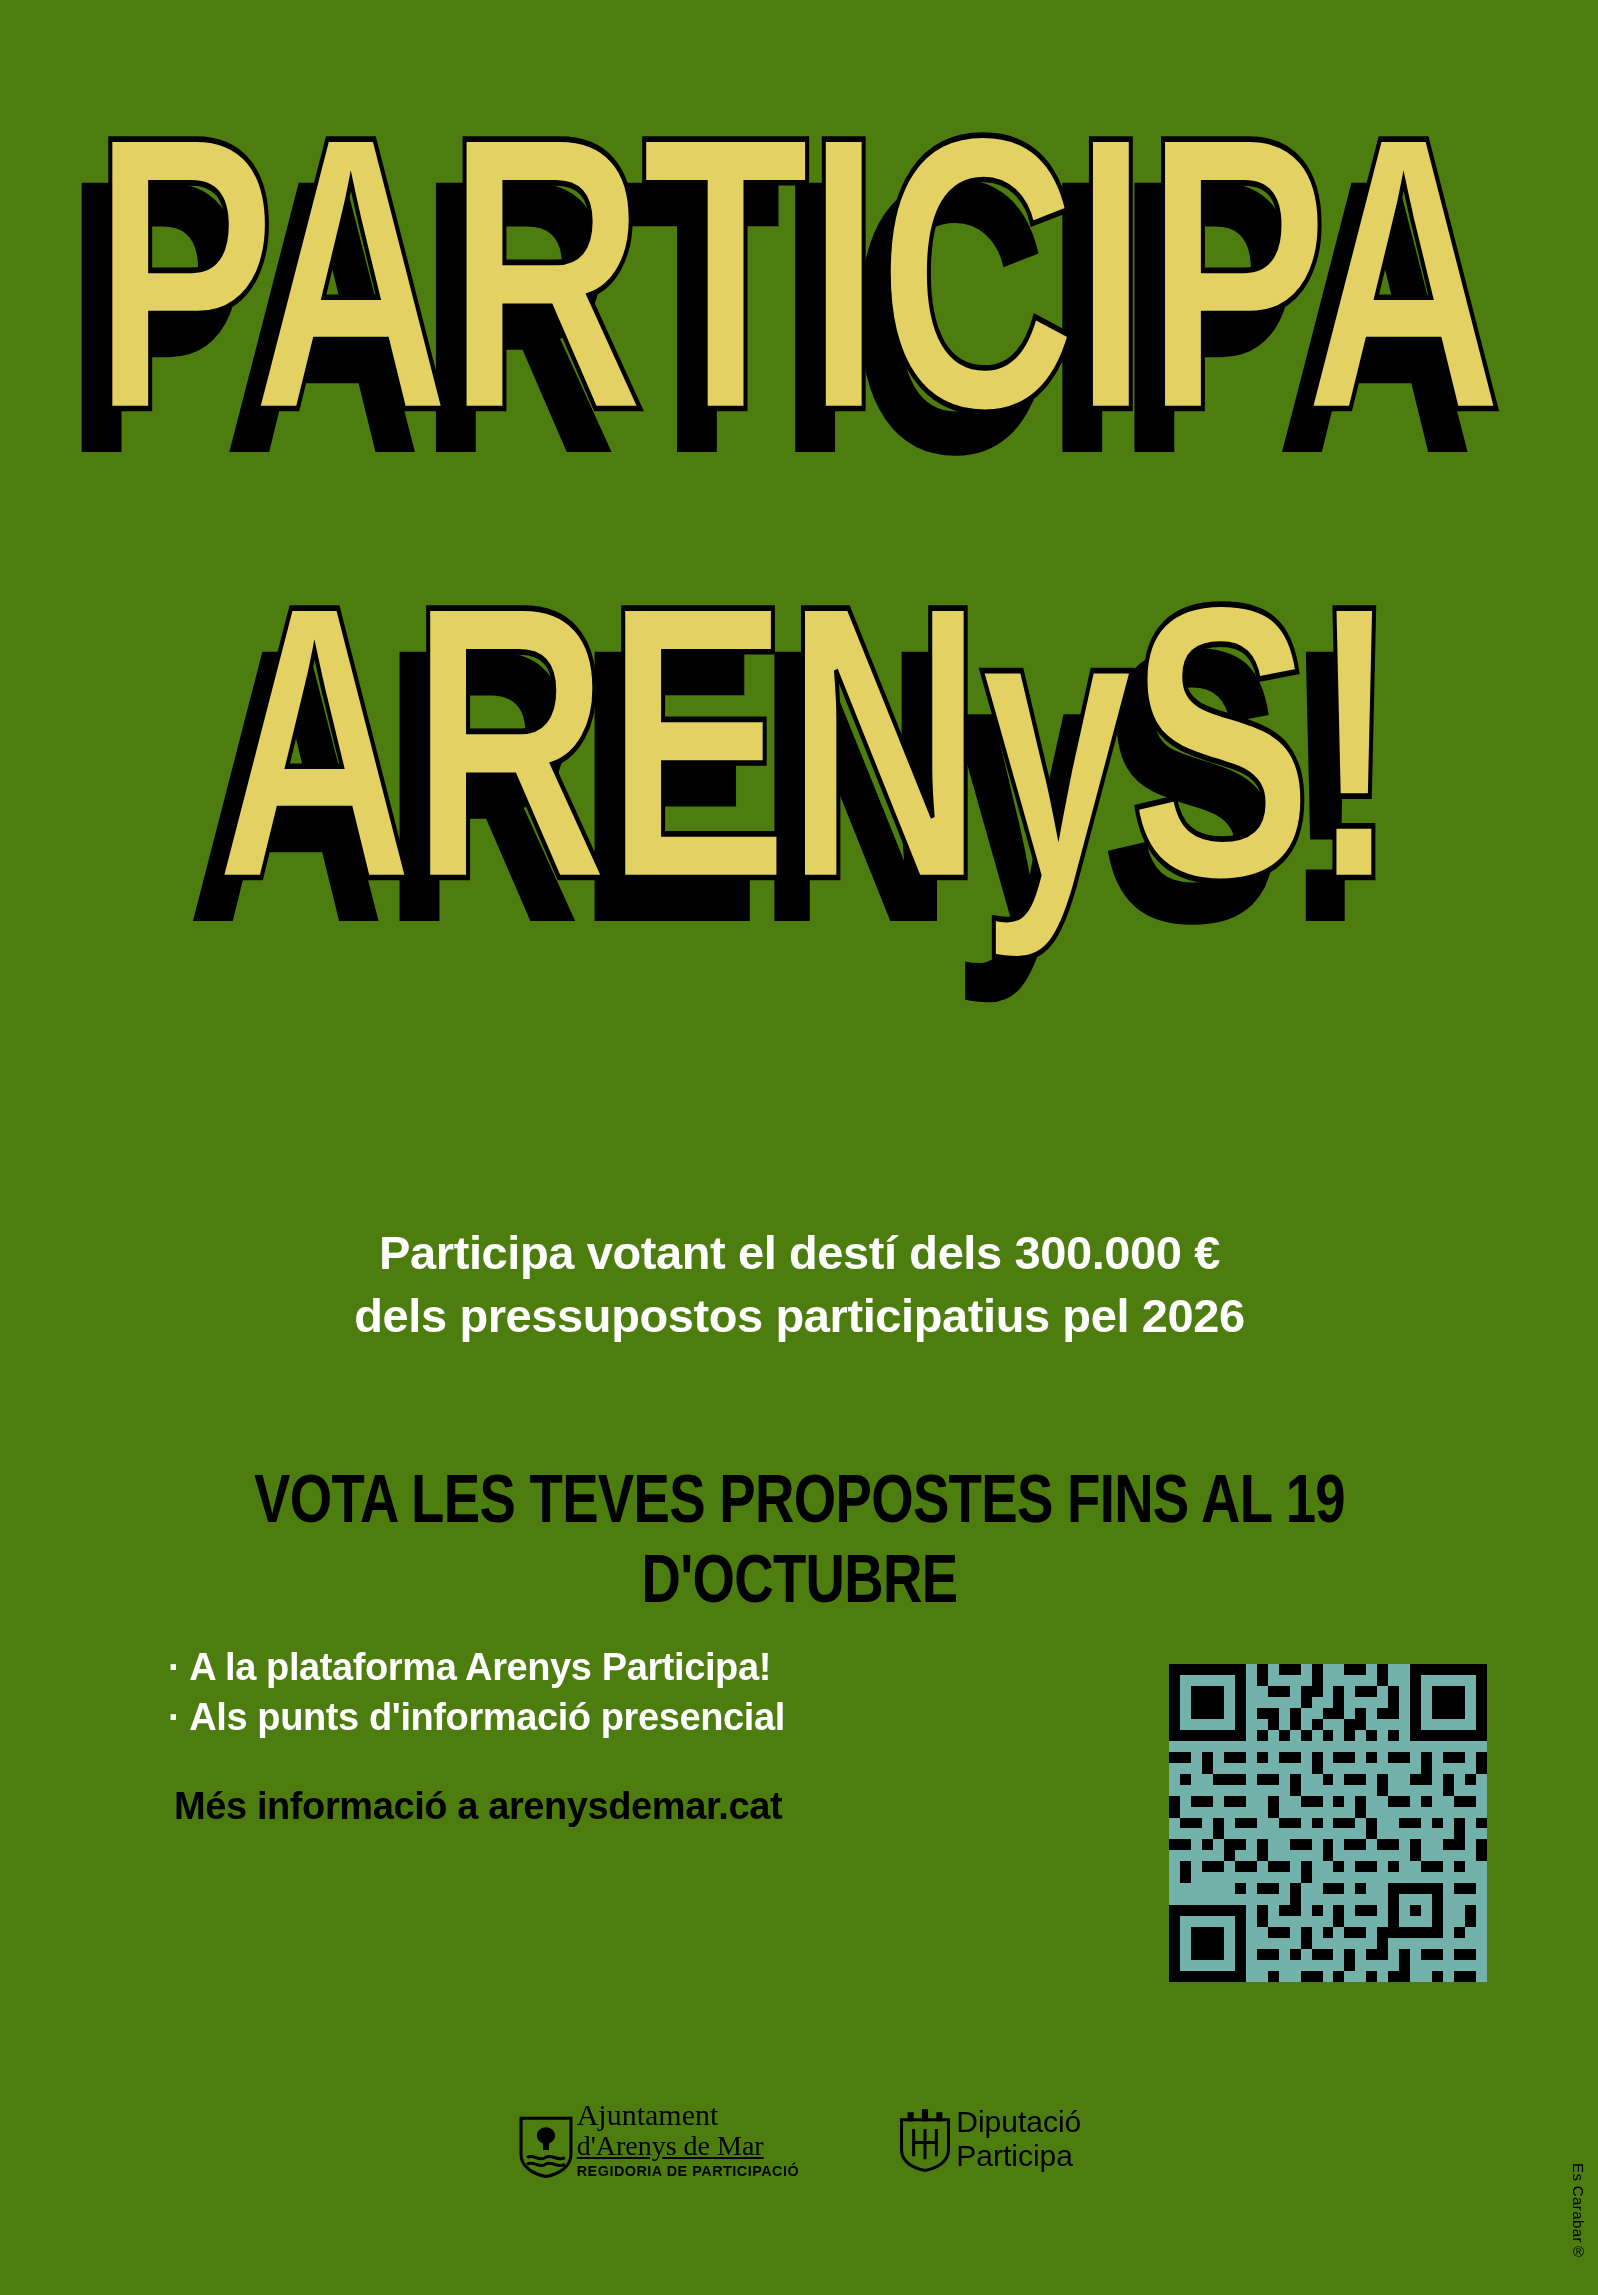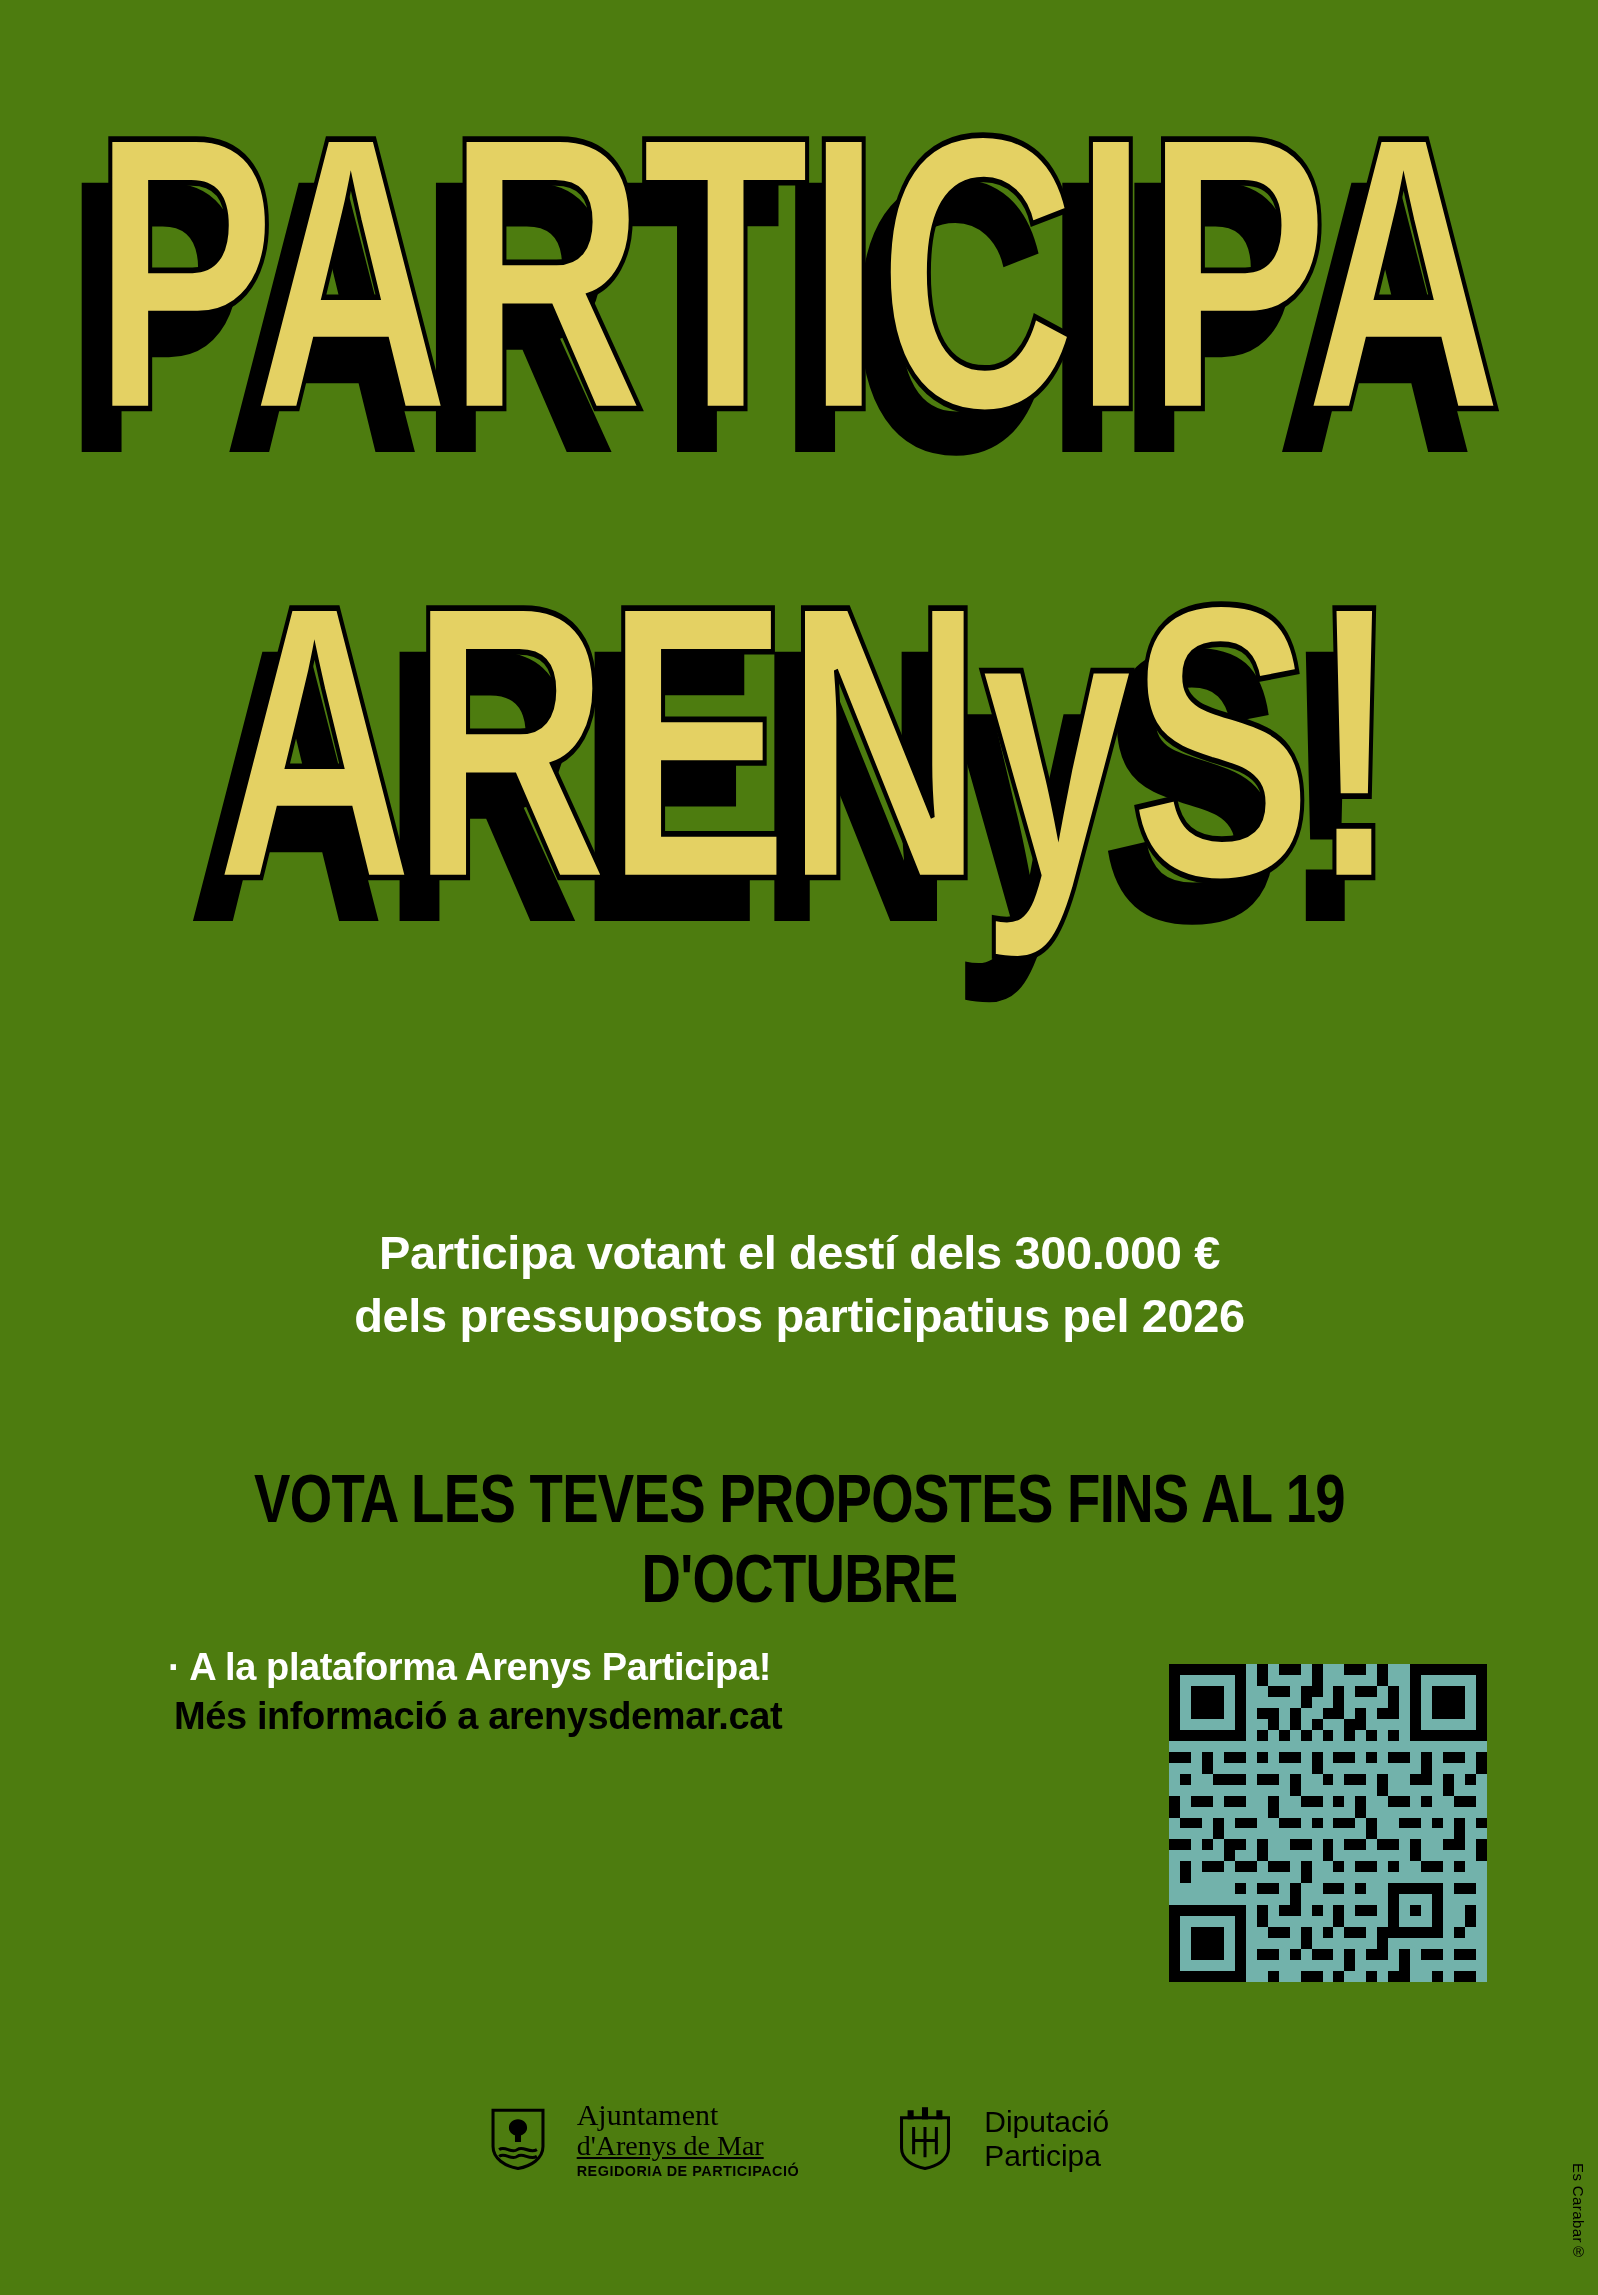--- a/index.html
+++ b/index.html
@@ -160,22 +160,22 @@
     left: 0;
     right: 0;
     top: 2099px;
     display: flex;
     justify-content: center;
     align-items: center;
     gap: 98px;
   }
   .logo {
     display: flex;
-    align-items: center;
-    gap: 31px;
+    align-items: flex-end;
+    gap: 3px;
     color: #000000;
   }
   .crest {
     width: 56px;
     height: 64px;
     flex: 0 0 auto;
   }
   .logo-text-a {
     font-family: "Liberation Serif", serif;
     line-height: 1.05;
@@ -227,20 +227,23 @@
   <div class="subtitle">
     <div>Participa votant el destí dels 300.000 €</div>
     <div>dels pressupostos participatius pel 2026</div>
   </div>
 
   <div class="deadline">VOTA LES TEVES PROPOSTES FINS AL 19 D'OCTUBRE</div>
 
   <div class="info-block">
     <div class="bullet">
       <span class="dot">·</span><span>A la plataforma Arenys Participa!</span>
+    </div>
+    <div class="bullet second">
+      <span class="dot">·</span><span>Als punts d'informació presencial</span>
     </div>
     <div class="more-info">Més informació a arenysdemar.cat</div>
   </div>
 
   <div class="qr-wrap">
     <svg width="318" height="318" viewBox="0 0 29 29" shape-rendering="crispEdges" aria-hidden="true">
       <rect width="29" height="29" fill="#72b2ab"></rect>
       <g fill="#000000">
 
         <rect x="0" y="0" width="7" height="1"></rect>

